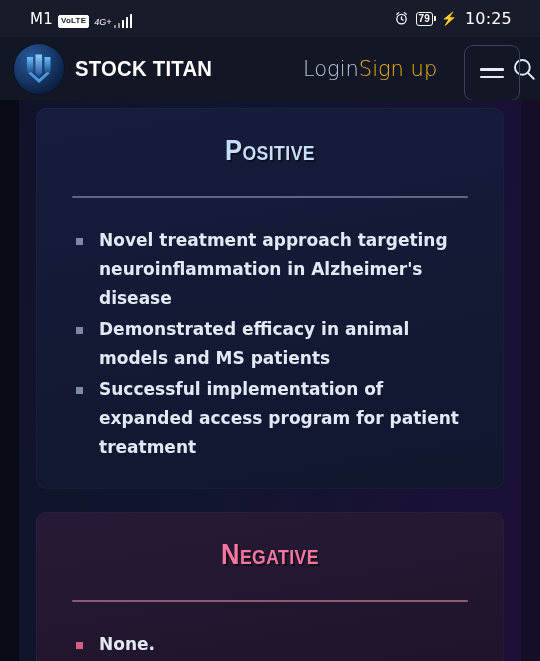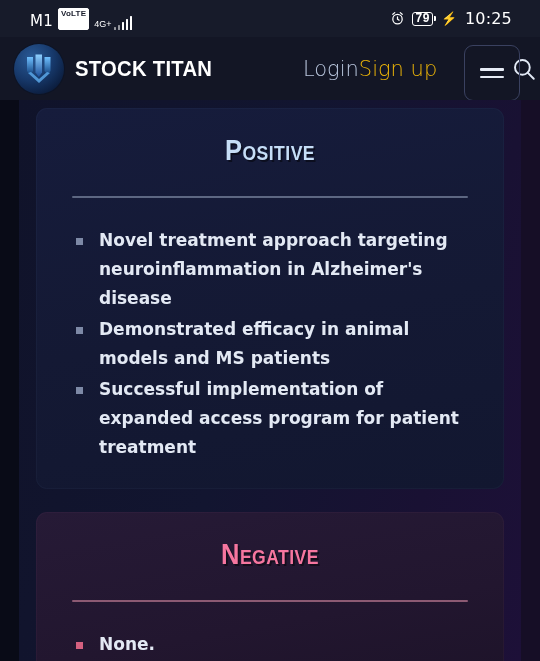--- a/index.html
+++ b/index.html
@@ -19,41 +19,41 @@
     padding:0 16px;
     color:#ffffff;
     text-align:center;
   }
   .sb-left{ display:flex; align-items:flex-end; gap:5px; margin-left:14px;}
   .sb-right{ display:flex; align-items:center; gap:7px; margin-left:auto; margin-right:12px;}
   .carrier{ font-size:15px; letter-spacing:.3px; font-family:"DejaVu Sans", sans-serif;}
   .volte{
     font-size:8px; font-weight:bold; letter-spacing:.2px;
     border:1.5px solid #fff; border-radius:2px;
-    padding:0px 2px 10px; line-height:10px;
+    padding:0px 2px 1px; line-height:10px;
     background:#fff; color:#171b2a;
   }
-  .netgroup{ display:flex; align-items:flex-end; gap:2px; }
+  .netgroup{ display:flex; align-items:flex-end; gap:2px;font-style:italic; }
   .nettext{ font-size:9px; line-height:9px; margin-bottom:1px;}
   .bars{ display:flex; align-items:flex-end; gap:1.5px; height:14px;}
   .bars i{ display:block; width:2.5px; background:#fff; border-radius:.5px;}
   .bars i:nth-child(1){height:3px;opacity:.55}
   .bars i:nth-child(2){height:5px;opacity:.55}
   .bars i:nth-child(3){height:8px}
   .bars i:nth-child(4){height:11px}
   .bars i:nth-child(5){height:14px}
   .alarm{ width:15px; height:15px; position:relative;}
   .alarm svg{ display:block; }
   .battery{
     display:flex; align-items:center;
   }
   .batt-body{
     border:1.6px solid #fff; border-radius:3px;
-    font-size:12px; font-weight:bold; line-height:12px;
-    padding:0 2px; font-family:Liberation Mono, monospace;
+    font-size:10px; font-weight:bold; line-height:12px;
+    padding:0 2px; font-family:Liberation Sans, sans-serif;
   }
   .batt-tip{ width:2px;height:5px;background:#fff;border-radius:0 1px 1px 0;margin-left:1px;}
   .bolt{ font-size:13px; line-height:13px; margin-left:-1px;}
   .clock{ font-size:16px; letter-spacing:.2px; font-family:"DejaVu Sans", sans-serif;}
 
   
   .appbar{
     position:relative;
     height:63px;
     background:#131625;

